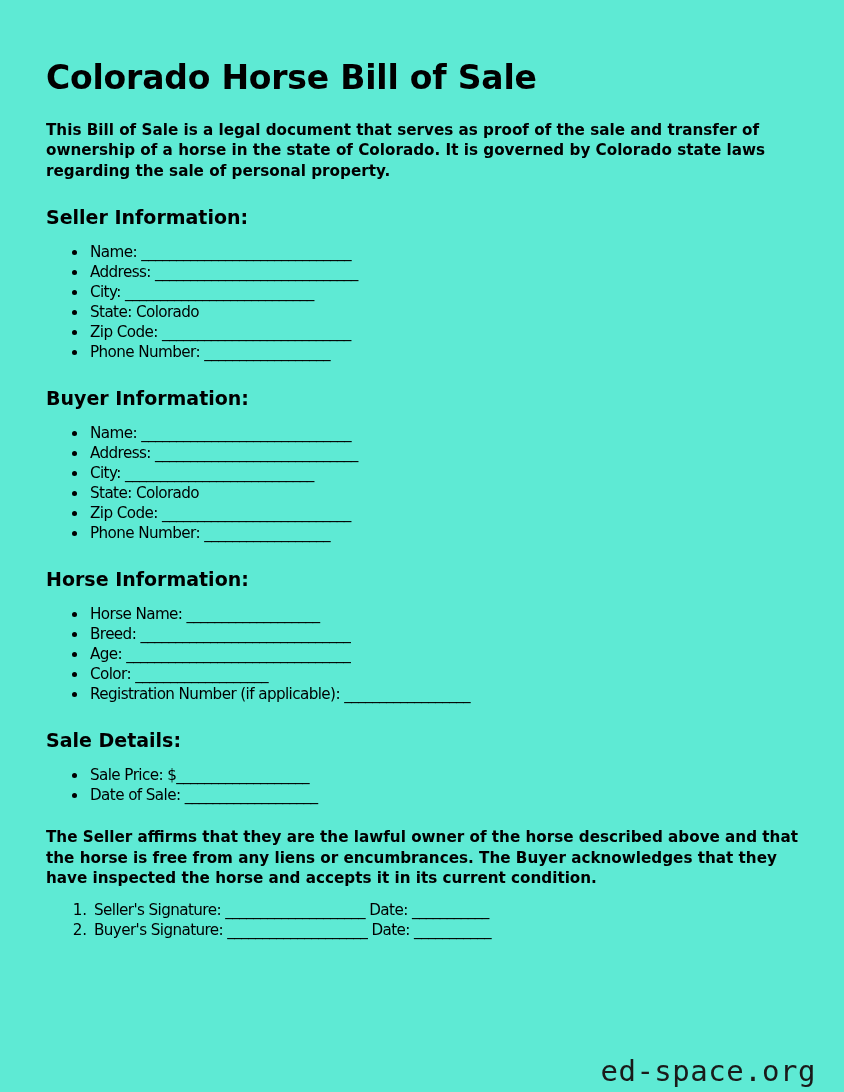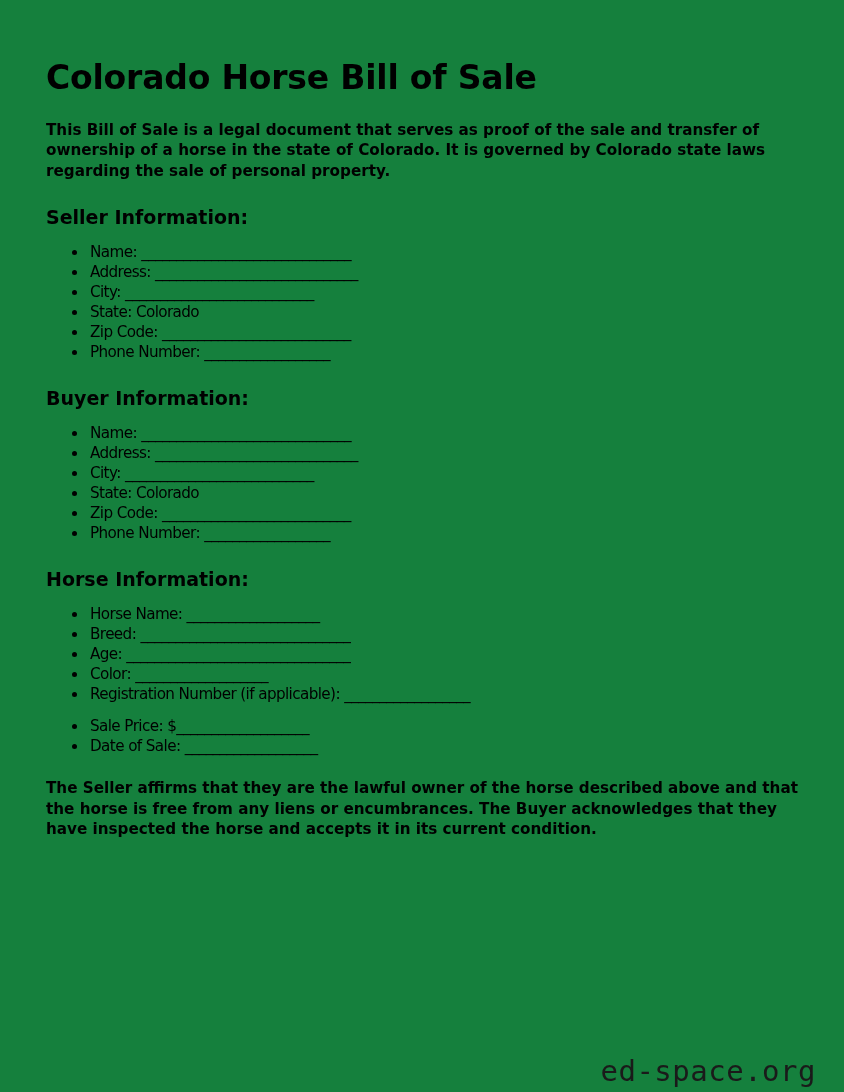--- a/index.html
+++ b/index.html
@@ -13,21 +13,21 @@
     font-family: "DejaVu Sans", sans-serif;
     color: #000000;
     -webkit-font-smoothing: antialiased;
   }
   .page {
     position: relative;
     width: 844px;
     height: 1092px;
     box-sizing: border-box;
     padding: 44px 46px 0 46px;
-    background: #15803d;
+    background: #5eead4;
     overflow: hidden;
   }
   .doc-title {
     font-size: 33px;
     font-weight: bold;
     letter-spacing: -0.2px;
     margin: 0;
     padding-top: 14px;
     line-height: 1.2;
   }
@@ -112,25 +112,30 @@
 
   <h2 class="section">Horse Information:</h2>
   <ul class="fields">
     <li><span class="blank">Horse Name: ___________________</span></li>
     <li><span class="blank">Breed: ______________________________</span></li>
     <li><span class="blank">Age: ________________________________</span></li>
     <li><span class="blank">Color: ___________________</span></li>
     <li><span class="blank">Registration Number (if applicable): __________________</span></li>
   </ul>
 
+  <h2 class="section">Sale Details:</h2>
   <ul class="fields">
     <li><span class="blank">Sale Price: $___________________</span></li>
     <li><span class="blank">Date of Sale: ___________________</span></li>
   </ul>
 
   <p class="para">The Seller affirms that they are the lawful owner of the horse described above and that the horse is free from any liens or encumbrances. The Buyer acknowledges that they have inspected the horse and accepts it in its current condition.</p>
 
 
+  <ol class="sigs">
+    <li><span class="blank">Seller's Signature: ____________________ Date: ___________</span></li>
+    <li><span class="blank">Buyer's Signature: ____________________ Date: ___________</span></li>
+  </ol>
 
 
   <div class="watermark">ed-space.org</div>
 
 </div>
 
 </body></html>

